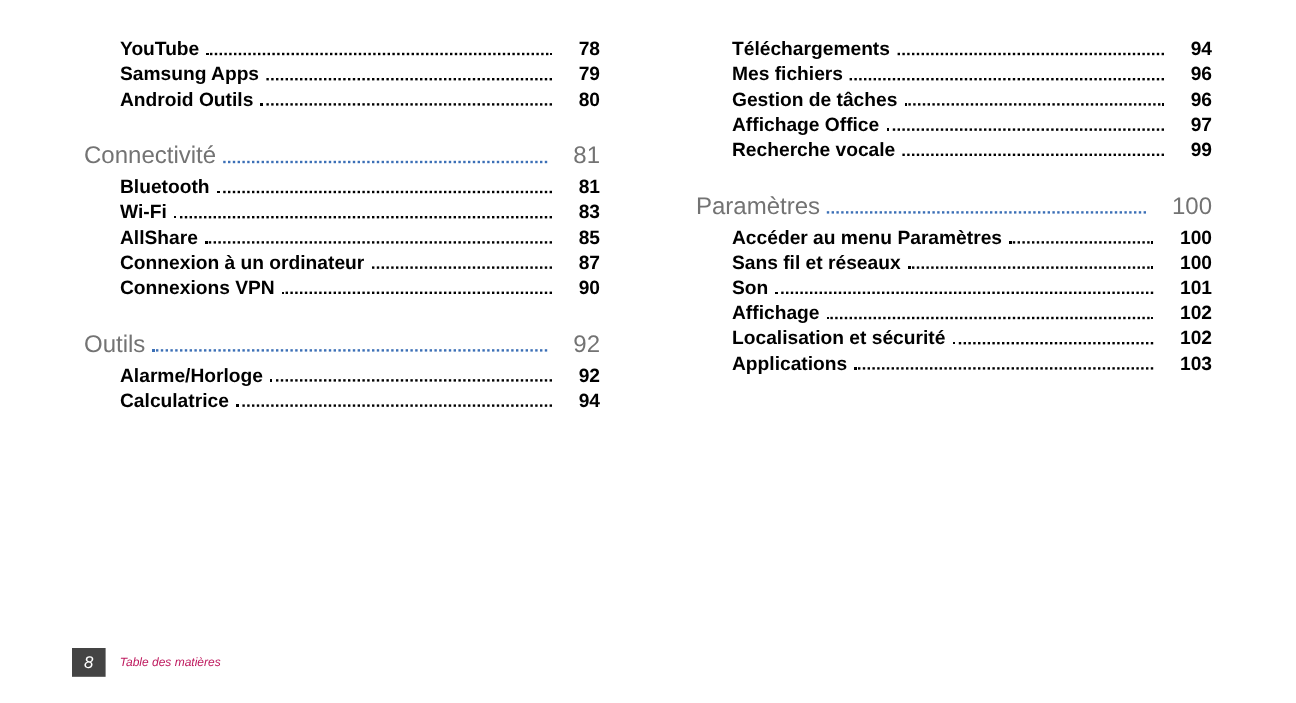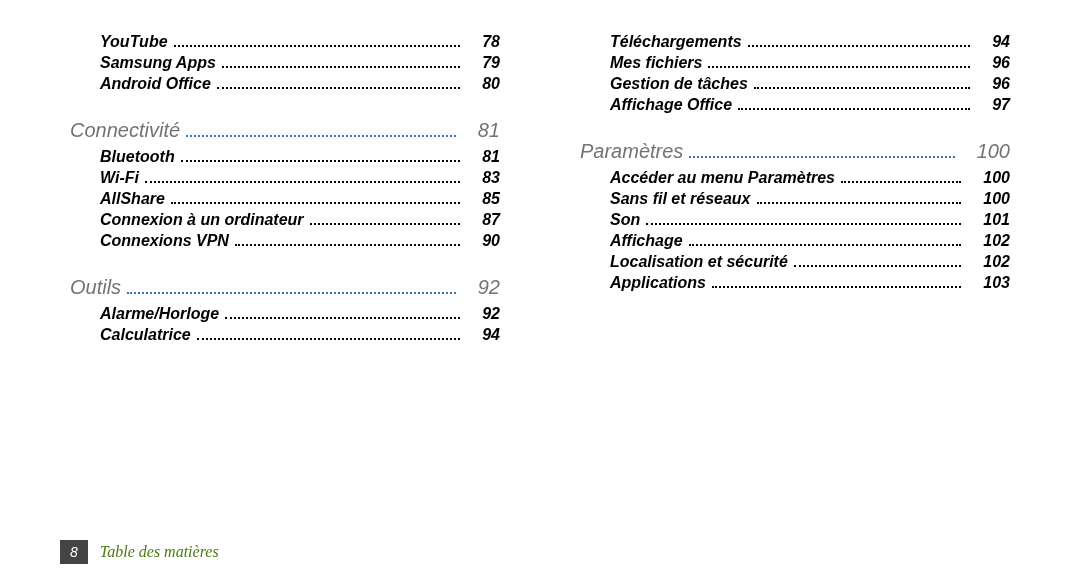--- a/index.html
+++ b/index.html
@@ -1,48 +1,48 @@
 <!DOCTYPE html>
 <html><head>
 <meta charset="utf-8">
 <style>
   * { box-sizing: border-box; margin: 0; padding: 0; }
   html, body { width: 1080px; height: 586px; background: #fff; font-family: "Segoe UI", Arial, sans-serif; color: #000; }
   .page { position: relative; width: 1080px; height: 586px; padding: 30px 60px 0 60px; }
   .columns { display: flex; gap: 60px; }
-  .col { flex: 1; font-style: italic; }
+  .col { flex: 1; }
   .entry, .section { display: flex; align-items: baseline; margin: 3px 0; }
   .entry { font-size: 16px; font-weight: 600; margin-left: 40px; margin-right: 10px; }
   .section { font-size: 20px; font-weight: 400; color: #737373; margin-top: 26px; margin-bottom: 6px; margin-left: 10px; margin-right: 10px; }
   .label { white-space: nowrap; }
   .leader { flex: 1; border-bottom: 2px dotted #000; margin: 0 6px 3px 6px; min-width: 10px; }
   .section .leader { border-bottom: 2px dotted #3b6fb6; }
   .pg { white-space: nowrap; margin-left: 16px; }
   .footer { position: absolute; left: 60px; bottom: 22px; display: flex; align-items: center; gap: 12px; }
   .footer-badge { background: #444; color: #fff; font-size: 14px; font-style: italic; padding: 4px 10px; border-radius: 0; }
-  .footer-text { font-size: 16px; font-style: italic; color: #4d7c0f; font-family: Liberation Serif, serif; }
+  .footer-text { font-size: 10px; font-style: italic; color: #be185d; }
 </style>
 </head>
 <body>
 
 <div class="page">
   <div class="columns">
     <div class="col" id="col-0">
         <div class="entry">
           <span class="label">YouTube</span>
           <span class="leader"></span>
           <span class="pg">78</span>
         </div>
         <div class="entry">
           <span class="label">Samsung Apps</span>
           <span class="leader"></span>
           <span class="pg">79</span>
         </div>
         <div class="entry">
-          <span class="label">Android Office</span>
+          <span class="label">Android Outils</span>
           <span class="leader"></span>
           <span class="pg">80</span>
         </div>
         <div class="section">
           <span class="label">Connectivité</span>
           <span class="leader"></span>
           <span class="pg">81</span>
         </div>
         <div class="entry">
           <span class="label">Bluetooth</span>
@@ -99,20 +99,25 @@
         <div class="entry">
           <span class="label">Gestion de tâches</span>
           <span class="leader"></span>
           <span class="pg">96</span>
         </div>
         <div class="entry">
           <span class="label">Affichage Office</span>
           <span class="leader"></span>
           <span class="pg">97</span>
         </div>
+        <div class="entry">
+          <span class="label">Recherche vocale</span>
+          <span class="leader"></span>
+          <span class="pg">99</span>
+        </div>
         <div class="section">
           <span class="label">Paramètres</span>
           <span class="leader"></span>
           <span class="pg">100</span>
         </div>
         <div class="entry">
           <span class="label">Accéder au menu Paramètres</span>
           <span class="leader"></span>
           <span class="pg">100</span>
         </div>

